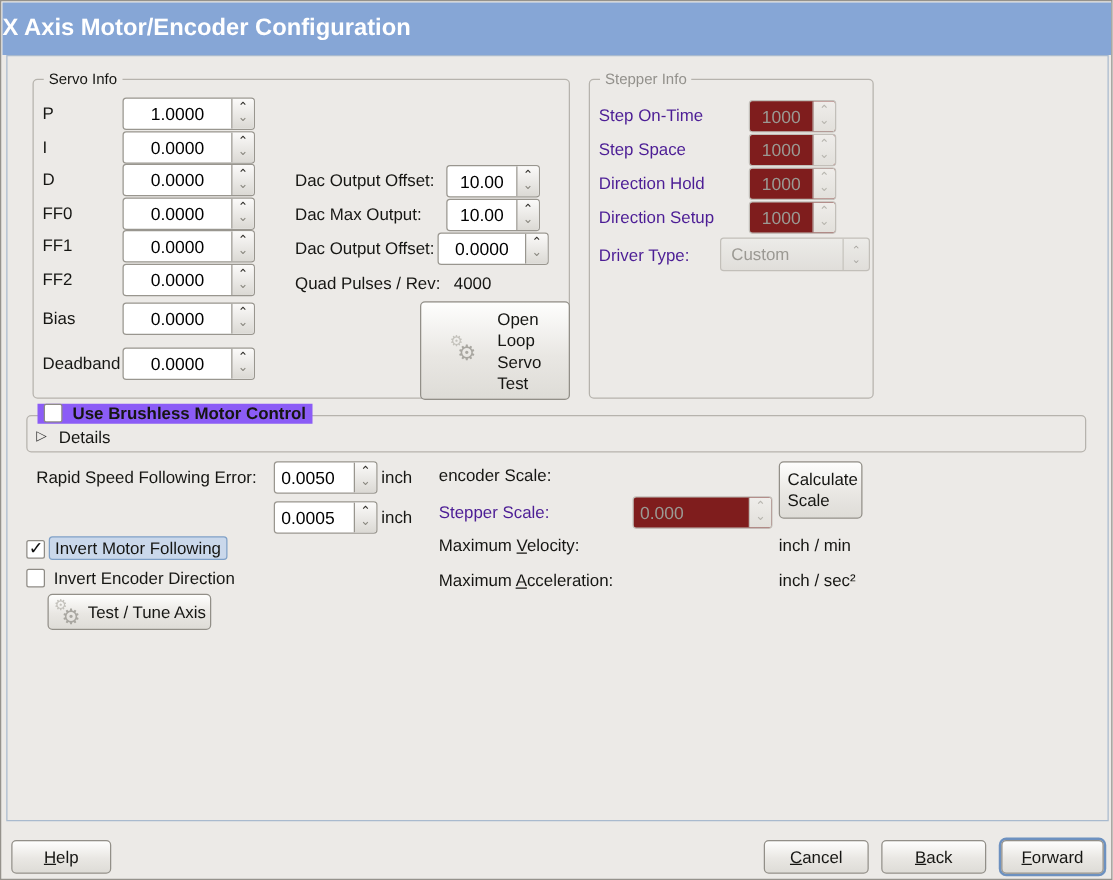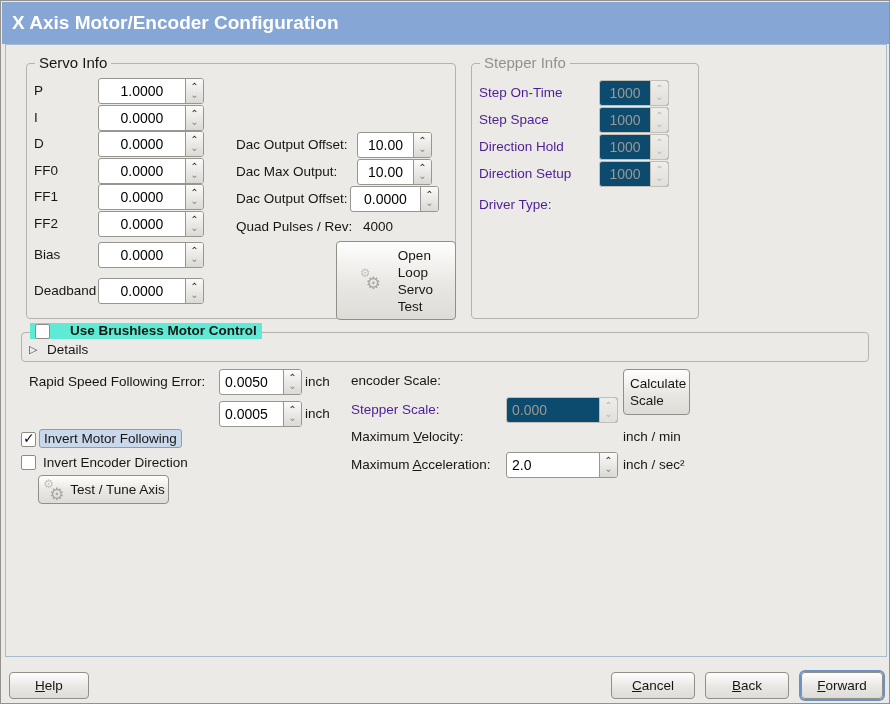--- a/index.html
+++ b/index.html
@@ -1,44 +1,44 @@
 <!DOCTYPE html>
 <html><head>
 <meta charset="utf-8">
 <style>
   html,body{margin:0;padding:0;}
   body{width:890px;height:704px;font-family:"Liberation Sans","DejaVu Sans",sans-serif;}
   .window{position:absolute;left:0;top:0;width:890px;height:704px;background:#eceae7;
           border:1px solid #95928c;box-sizing:border-box;overflow:hidden}
   .titlebar{position:absolute;left:1px;top:1px;width:887px;height:42px;background:#86a6d6;
             color:#ffffff;font-weight:bold;font-size:19px;display:flex;align-items:center;
-            padding-left:10px;box-sizing:border-box}
+            box-sizing:border-box}
   .content{position:absolute;left:4px;top:43px;width:882px;height:613px;
            border:1px solid #a9bace;box-sizing:border-box}
   .lbl{position:absolute;font-size:13.5px;color:#161613;white-space:nowrap;line-height:16px}
   .lbl.dis{color:#4c1d95}
   .lbl.bold{font-weight:bold}
   .mn{text-decoration:underline}
   .frame{position:absolute;border:1px solid #b6b3ad;border-radius:4px;box-sizing:border-box}
   .legend{position:absolute;top:-9px;left:8px;background:#eceae7;padding:0 4px;
-          font-size:15px;color:#161613;white-space:nowrap;line-height:16px}
+          font-size:12px;color:#161613;white-space:nowrap;line-height:16px}
   .legend.dis{color:#93918c}
-  .legend-group{position:absolute;top:-10px;left:8px;background:#5eead4;padding:0 5px;
-          display:flex;align-items:center;gap:20px}
+  .legend-group{position:absolute;top:-10px;left:8px;background:#8b5cf6;padding:0 5px;
+          display:flex;align-items:flex-start;gap:8px}
   .spin{position:absolute;height:26px;display:flex;background:#ffffff;
         border:1px solid #99968f;border-radius:3px;box-sizing:border-box;overflow:hidden}
   .spin .val{flex:1;display:flex;align-items:center;font-size:14px;color:#000;padding:0 5px;
         white-space:nowrap}
   .spin.center .val{justify-content:center;padding:0 2px}
   .spin .btns{width:17px;border-left:1px solid #99968f;
         background:linear-gradient(#fbfaf9,#dbd9d4);display:flex;flex-direction:column;
         align-items:center;justify-content:center;color:#2f2d28}
   .spin .btns::before{content:"⌃";font-size:10px;line-height:8px}
   .spin .btns::after{content:"⌄";font-size:10px;line-height:8px;color:#89877f}
-  .spin.dis{background:#0c4a6e;border-color:#c2bfb9}
+  .spin.dis{background:#7f1d1d;border-color:#c2bfb9}
   .spin.dis .val{color:#9b9993}
   .spin.dis .btns{background:linear-gradient(#efedea,#e2e0db);border-color:#c2bfb9;color:#b7b5ae}
   .spin.dis .btns::after{color:#b7b5ae}
   .btn{position:absolute;background:linear-gradient(#fefefd,#e9e7e3 55%,#dedcd7);
        border:1px solid #928f88;border-radius:4px;display:flex;align-items:center;
        justify-content:center;font-size:13.5px;color:#161613;box-sizing:border-box;
        cursor:default}
   .btn.focus{box-shadow:0 0 0 2px #6d91c0}
   .cb{position:absolute;width:15px;height:15px;background:#ffffff;border:1px solid #8e8b85;
       border-radius:2px;box-sizing:border-box}
@@ -175,20 +175,24 @@
     <div class="btns"></div>
   </div>
 
   <span class="lbl dis" style="left:478px;top:165px">Direction Setup</span>
   <div class="spin dis center" style="left:598px;top:160px;width:70px">
     <div class="val">1000</div>
     <div class="btns"></div>
   </div>
 
   <span class="lbl dis" style="left:478px;top:196px">Driver Type:</span>
+  <div class="combo" style="left:575px;top:189px;width:120px">
+    <span class="cval">Custom</span>
+    <span class="carr"></span>
+  </div>
 
   <div class="frame" style="left:20px;top:331px;width:848px;height:30px">
     <span class="legend-group">
       <span class="cb" style="position:relative;flex:none"></span>
       <span class="lbl bold" style="position:relative">Use Brushless Motor Control</span>
     </span>
   </div>
   <span class="expander" style="left:28px;top:341px"></span>
   <span class="lbl" style="left:46px;top:341px">Details</span>
 
@@ -226,24 +230,20 @@
   <span class="lbl dis" style="left:350px;top:401px">Stepper Scale:</span>
   <div class="spin dis" style="left:505px;top:396px;width:112px">
     <div class="val">0.000</div>
     <div class="btns"></div>
   </div>
 
   <span class="lbl" style="left:350px;top:428px"><span>Maximum </span><span class="mn">V</span><span>elocity:</span></span>
   <span class="lbl" style="left:622px;top:428px">inch / min</span>
 
   <span class="lbl" style="left:350px;top:456px"><span>Maximum </span><span class="mn">A</span><span>cceleration:</span></span>
-  <div class="spin" style="left:505px;top:451px;width:112px">
-    <div class="val">2.0</div>
-    <div class="btns"></div>
-  </div>
   <span class="lbl" style="left:622px;top:456px">inch / sec²</span>
 
   <div class="btn" style="left:8px;top:671px;width:80px;height:27px">
     <span><span class="mn">H</span><span>elp</span></span>
   </div>
   <div class="btn" style="left:610px;top:671px;width:84px;height:27px">
     <span><span class="mn">C</span><span>ancel</span></span>
   </div>
   <div class="btn" style="left:704px;top:671px;width:84px;height:27px">
     <span><span class="mn">B</span><span>ack</span></span>

